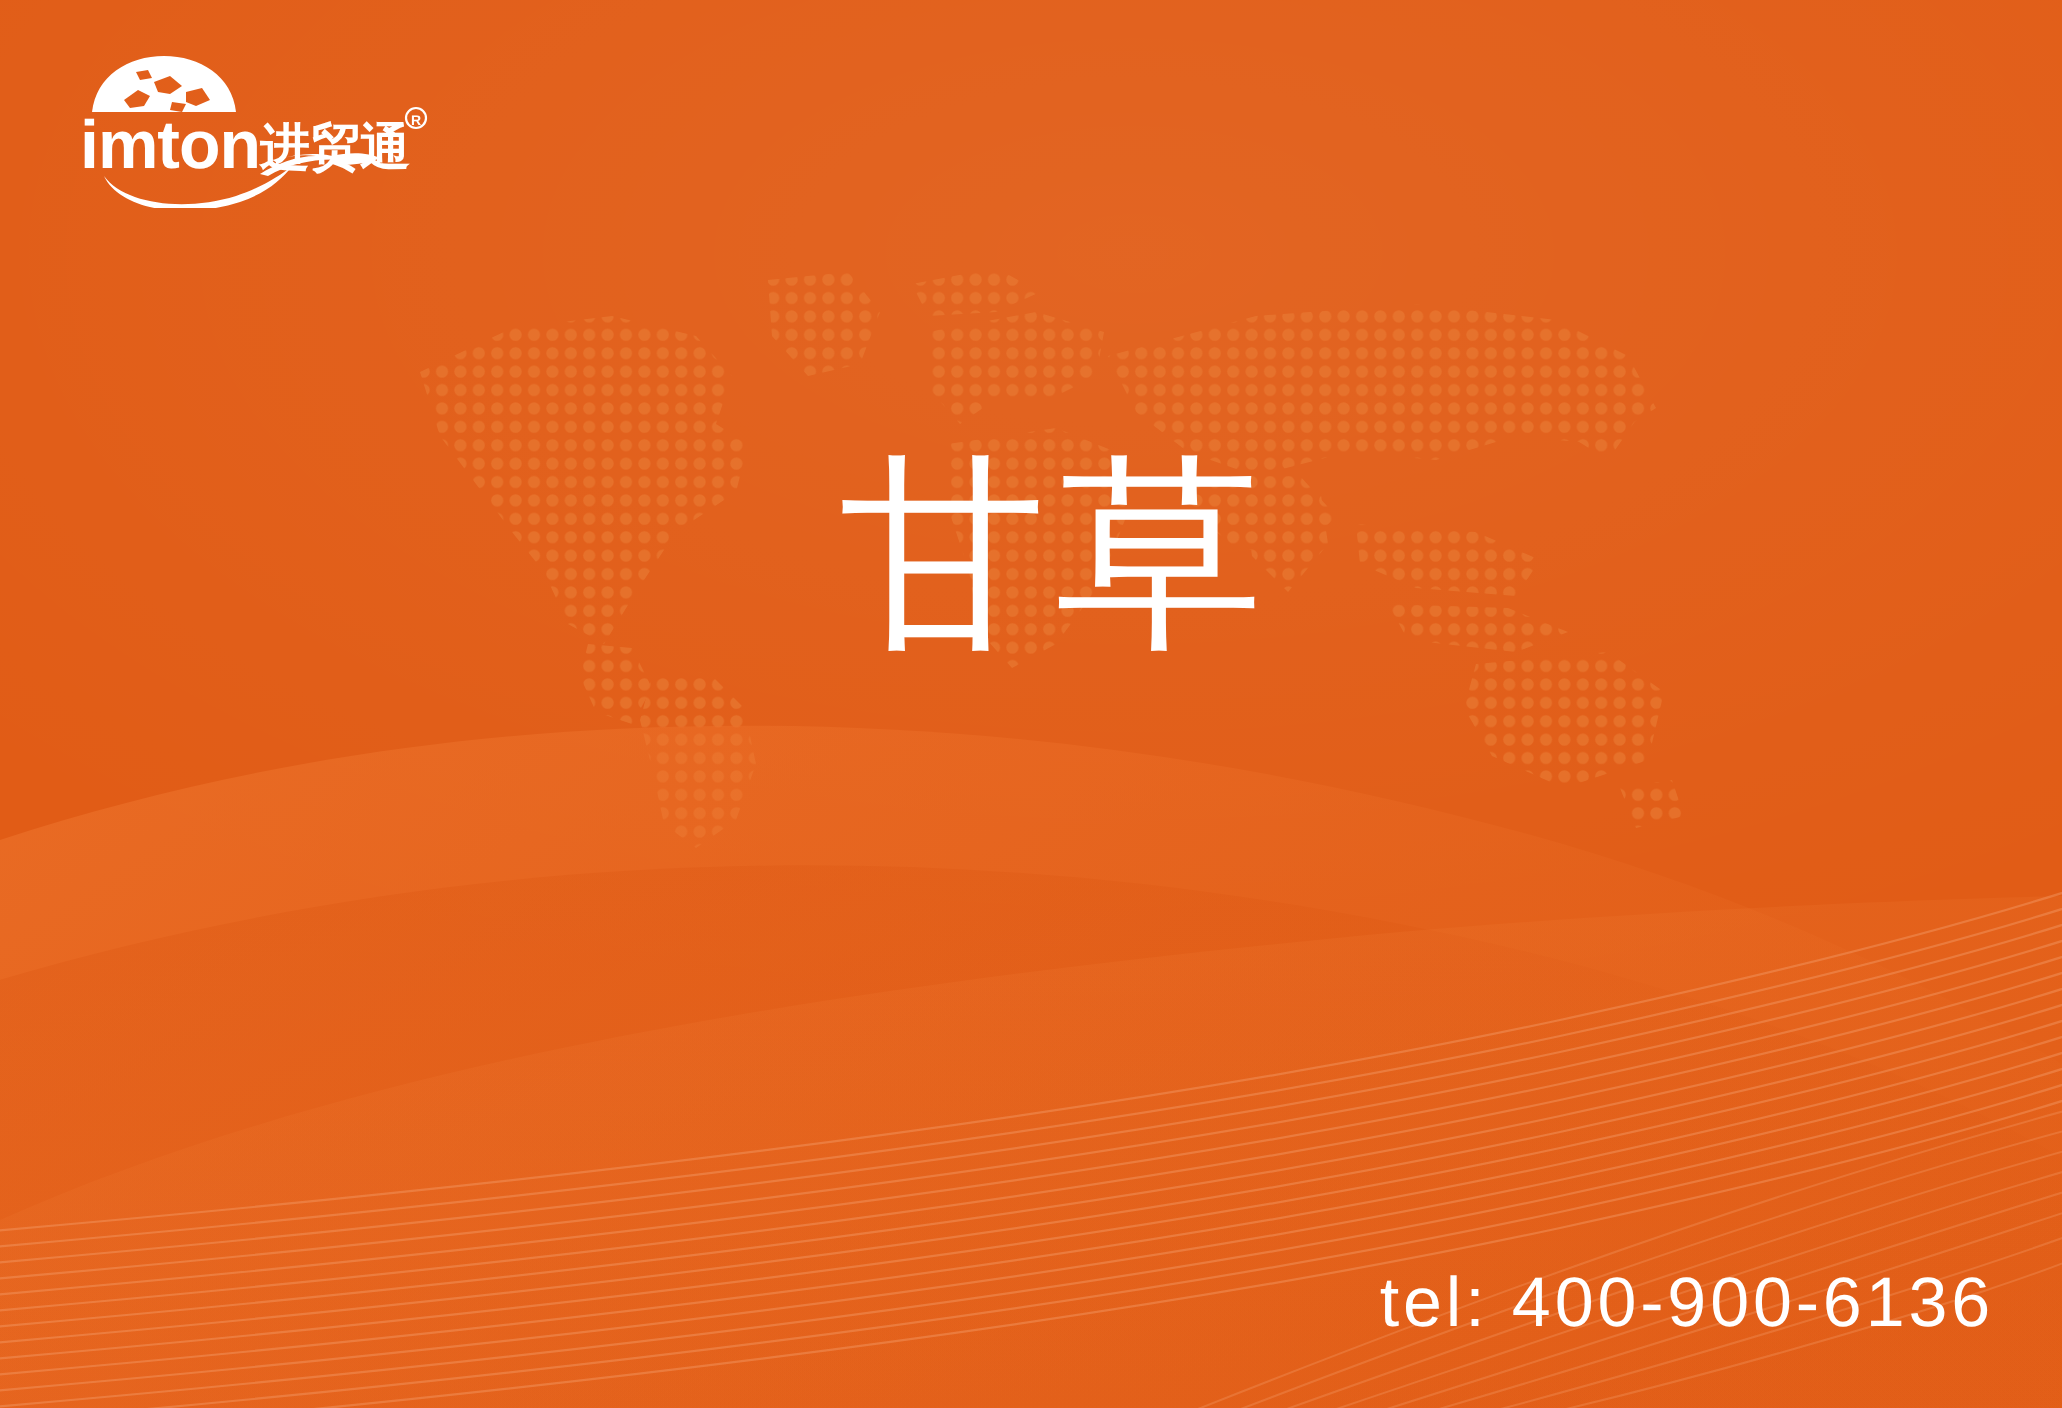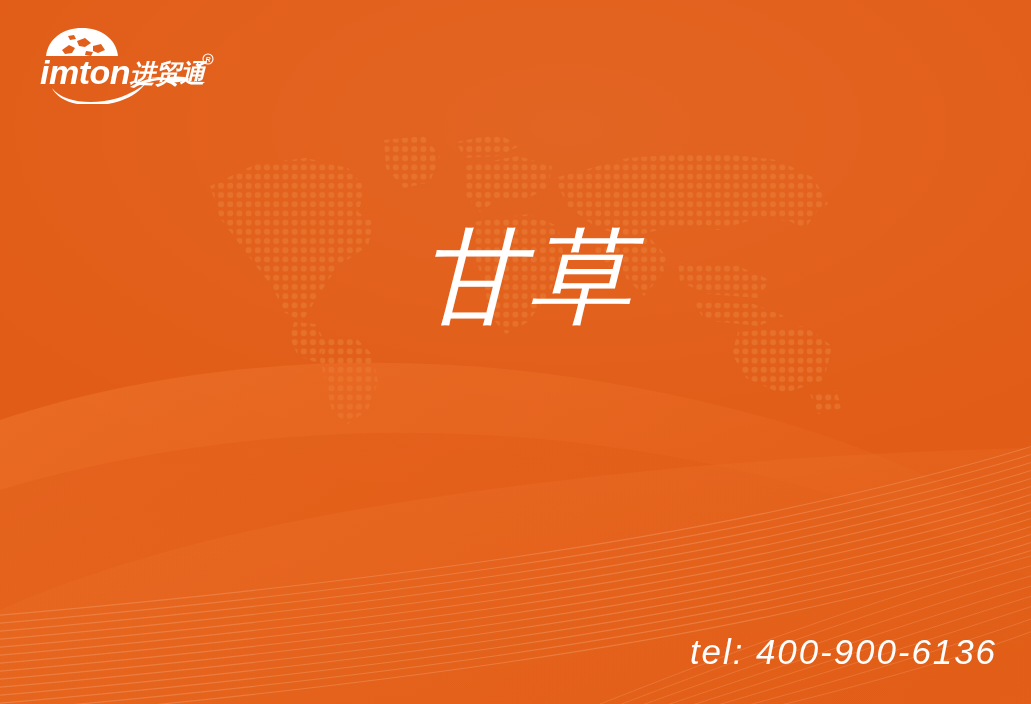--- a/index.html
+++ b/index.html
@@ -10,21 +10,20 @@
   body {
     font-family: "Liberation Sans", "DejaVu Sans", sans-serif;
   }
 
   #poster {
     position: relative;
     width: 1031px;
     height: 704px;
     overflow: hidden;
     background: #e15c16;
-    font-style: italic;
   }
 
   
   .bg-base {
     position: absolute;
     inset: 0;
     background: #e15c16;
   }
 
   

